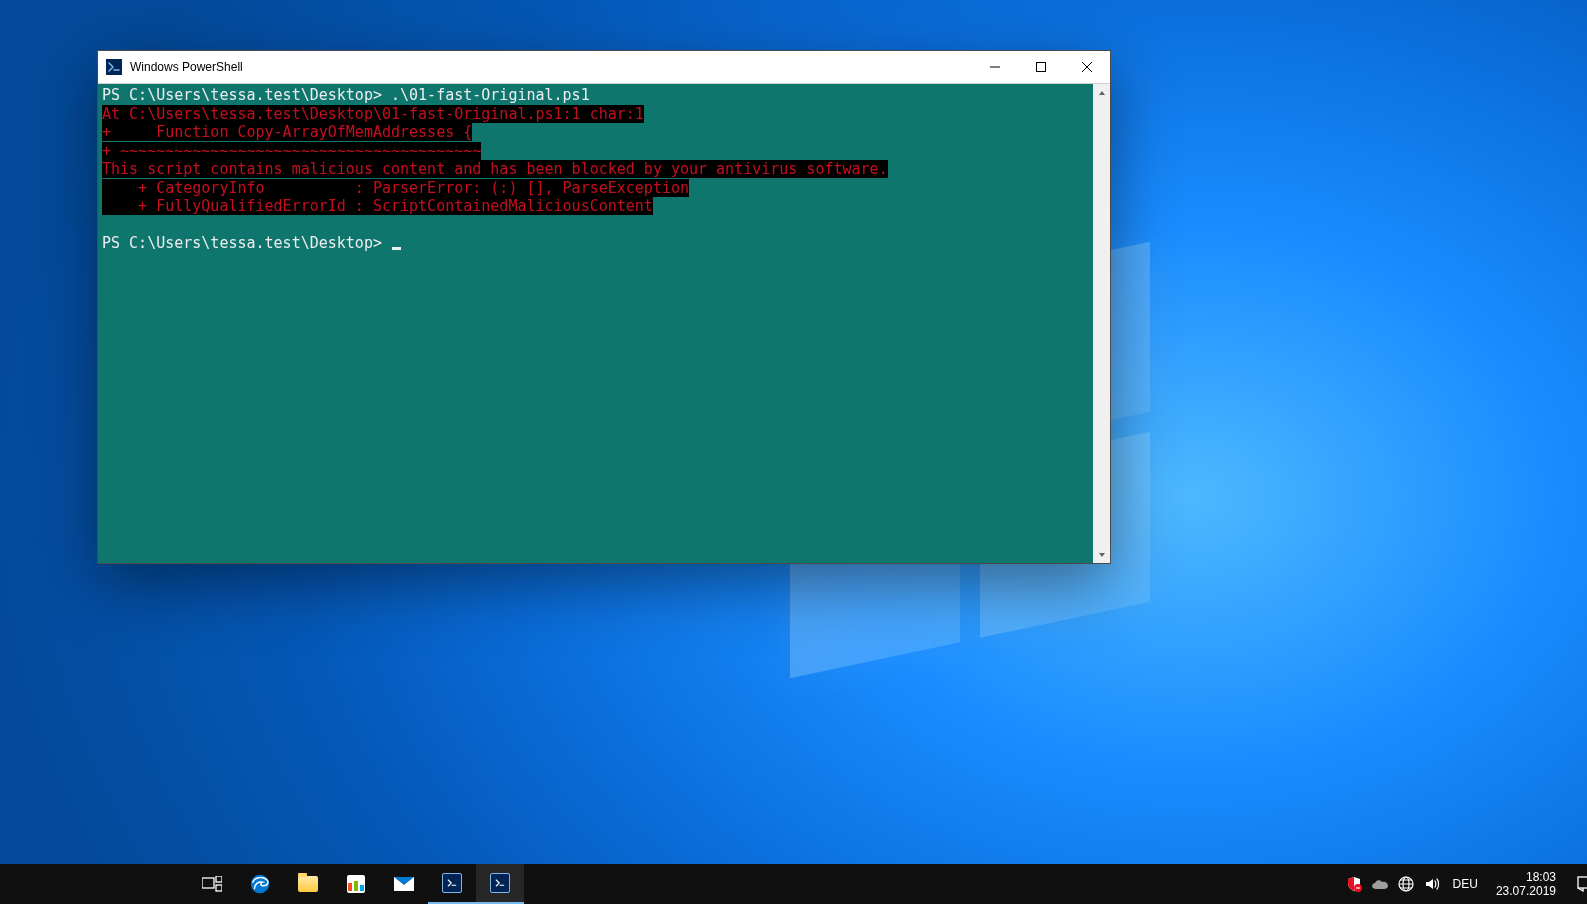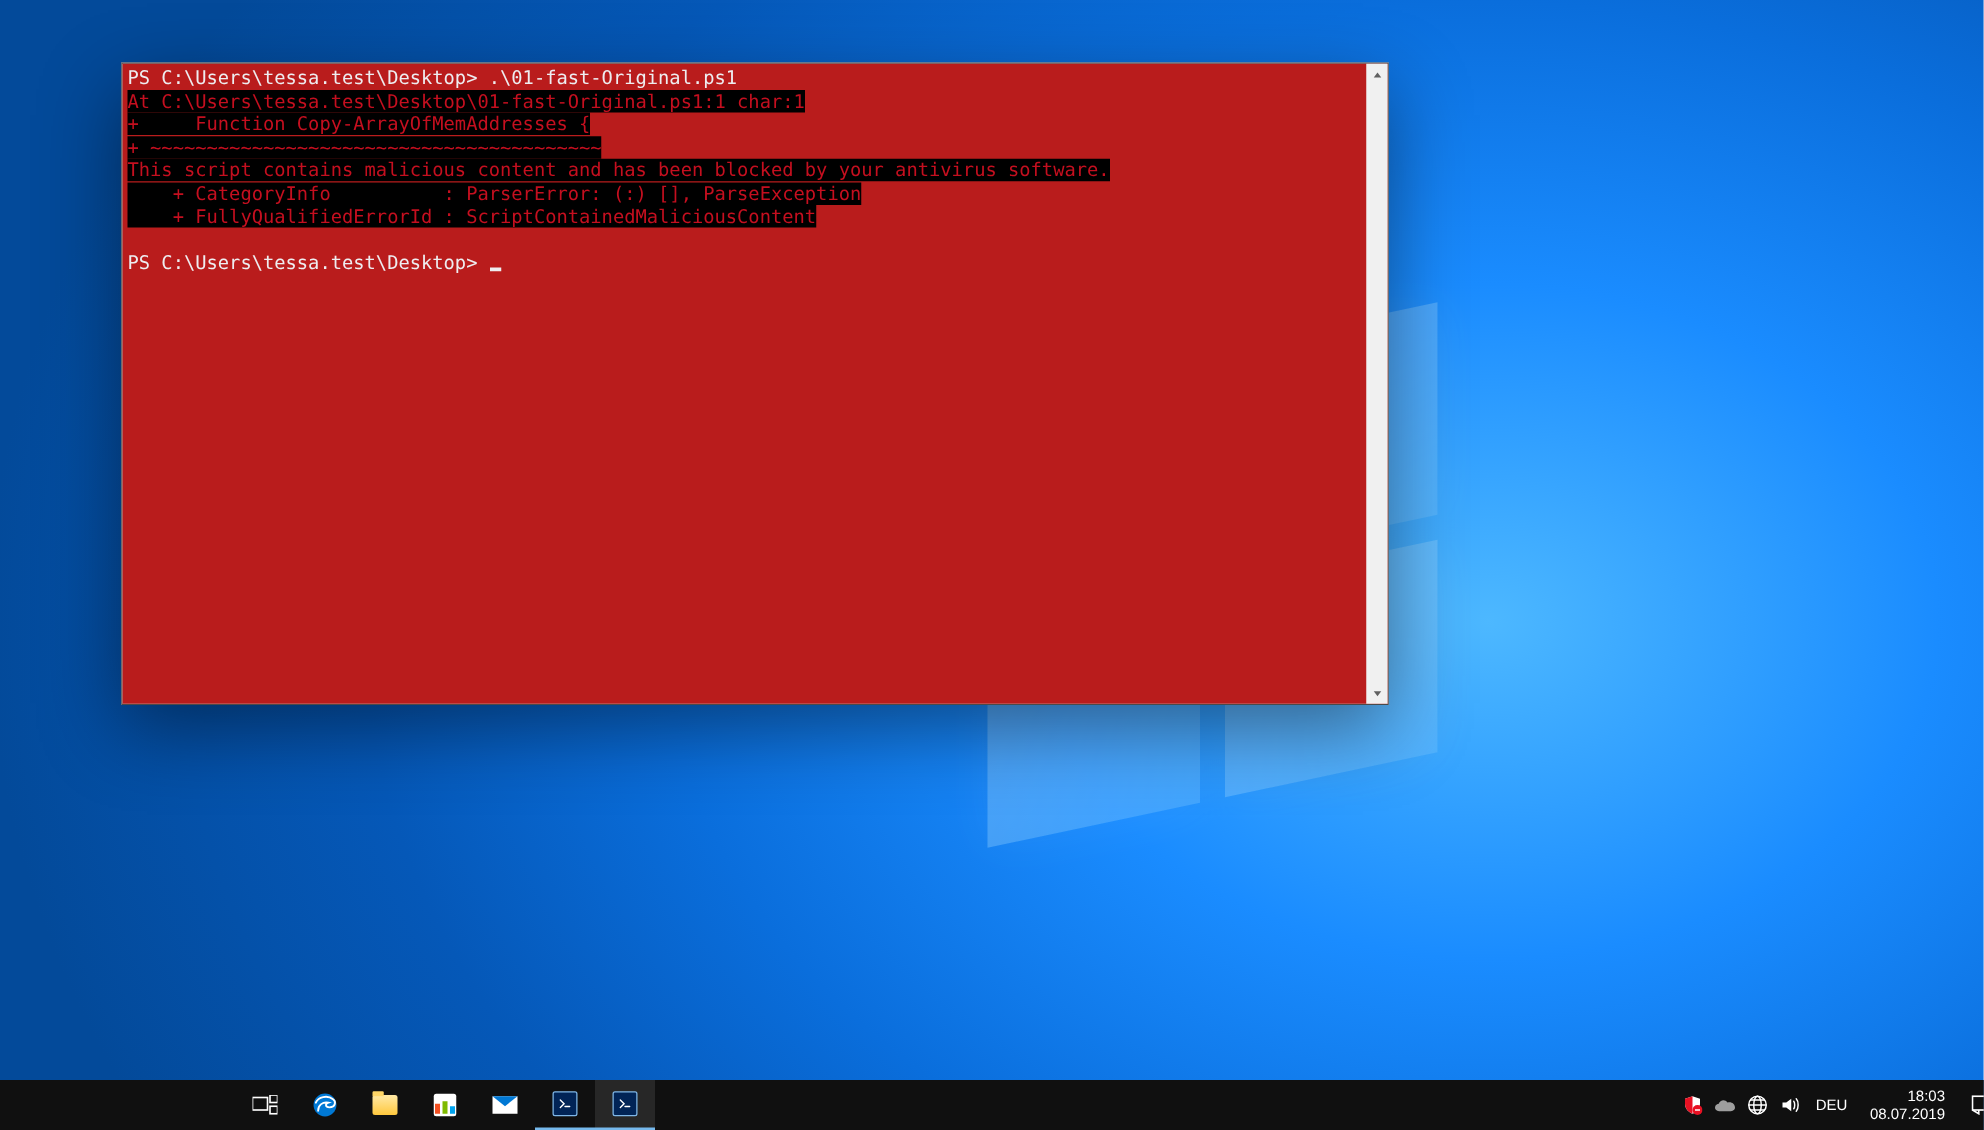--- a/index.html
+++ b/index.html
@@ -30,21 +30,21 @@
   .titlebar{
     height:32px;background:#fff;display:flex;align-items:center;
     border-bottom:1px solid #d0d0d0;
   }
   .titlebar .app-icon{width:16px;height:16px;margin:0 8px 0 8px;}
   .titlebar .title{font-size:12px;color:#000;}
   .titlebar .spacer{flex:1;}
   .titlebar .btn{width:46px;height:32px;display:flex;align-items:center;justify-content:center;color:#000;}
   .titlebar .btn svg{width:10px;height:10px;}
 
-  .console-wrap{flex:1;display:flex;background:#b91c1c;}
+  .console-wrap{flex:1;display:flex;background:#0f766e;}
   .console{
     flex:1;padding:2px 4px 4px 4px;
     font-family:Consolas,"Lucida Console",monospace;
     font-size:15px;line-height:18.5px;color:#eeedf0;
     white-space:pre;overflow:hidden;
   }
   .console .err{color:#c50f1f;background:#000;}
   .console .cursor{display:inline-block;width:9px;height:3px;background:#eeedf0;vertical-align:-2px;margin-left:1px;}
   .scrollbar{
     width:17px;background:#f0f0f0;display:flex;flex-direction:column;
@@ -88,20 +88,45 @@
 <div class="desktop">
 
   <div class="win-logo">
     <div class="q1"></div>
       <div class="q2"></div>
       <div class="q3"></div>
       <div class="q4"></div>
   </div>
 
   <div class="ps-window">
+    <div class="titlebar">
+      <span class="app-icon">
+        <svg viewBox="0 0 16 16">
+            <rect width="16" height="16" fill="#012456"></rect>
+            <path d="M3 4l4 4-4 4M8 11h5" stroke="#7fb7e8" stroke-width="1.5" fill="none" stroke-linecap="round"></path>
+          </svg>
+      </span>
+      <span class="title">Windows PowerShell</span>
+      <span class="spacer"></span>
+      <div class="btn">
+        <svg viewBox="0 0 10 10">
+            <path d="M0 5h10" stroke="currentColor" stroke-width="1"></path>
+          </svg>
+      </div>
+      <div class="btn">
+        <svg viewBox="0 0 10 10">
+            <rect x="0.5" y="0.5" width="9" height="9" fill="none" stroke="currentColor" stroke-width="1"></rect>
+          </svg>
+      </div>
+      <div class="btn close">
+        <svg viewBox="0 0 10 10">
+            <path d="M0 0l10 10M10 0L0 10" stroke="currentColor" stroke-width="1"></path>
+          </svg>
+      </div>
+    </div>
 
     <div class="console-wrap">
       <div class="console"><span>PS C:\Users\tessa.test\Desktop&gt; .\01-fast-Original.ps1</span>
 <span class="err">At C:\Users\tessa.test\Desktop\01-fast-Original.ps1:1 char:1</span>
 <span class="err">+     Function Copy-ArrayOfMemAddresses {</span>
 <span class="err">+ ~~~~~~~~~~~~~~~~~~~~~~~~~~~~~~~~~~~~~~~~</span>
 <span class="err">This script contains malicious content and has been blocked by your antivirus software.</span>
 <span class="err">    + CategoryInfo          : ParserError: (:) [], ParseException</span>
 <span class="err">    + FullyQualifiedErrorId : ScriptContainedMaliciousContent</span>
 <span> </span>
@@ -199,21 +224,21 @@
         <svg width="16" height="16" viewBox="0 0 16 16">
             <path d="M2 6v4h3l4 3V3L5 6z" fill="#fff"></path>
             <path d="M11 5c1 1 1 5 0 6M13 3c2 2 2 8 0 10" stroke="#fff" stroke-width="1.2" fill="none" stroke-linecap="round"></path>
           </svg>
       </span>
       <span style="font-size:12px;padding:0 4px;">DEU</span>
     </div>
 
     <div class="clock">
       <span>18:03</span>
-      <span>08.07.2019</span>
+      <span>23.07.2019</span>
     </div>
 
     <div class="notif">
       <svg width="18" height="16" viewBox="0 0 18 16">
           <rect x="1" y="1" width="16" height="11" fill="none" stroke="#fff" stroke-width="1.3"></rect>
           <path d="M1 12l5 3v-3" fill="none" stroke="#fff" stroke-width="1.3"></path>
         </svg>
     </div>
     <div class="show-desktop"></div>
   </div>

